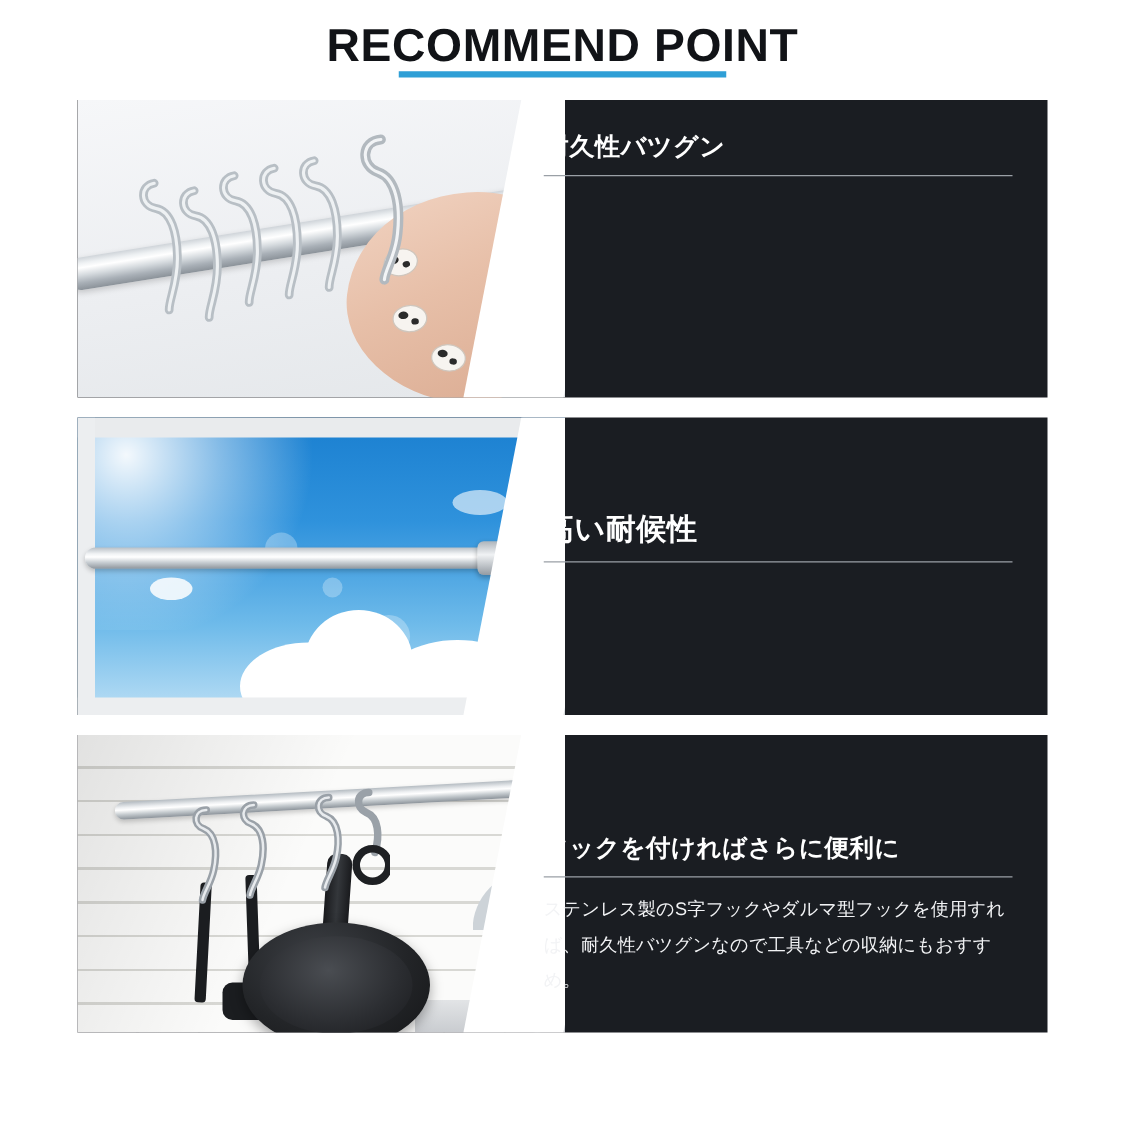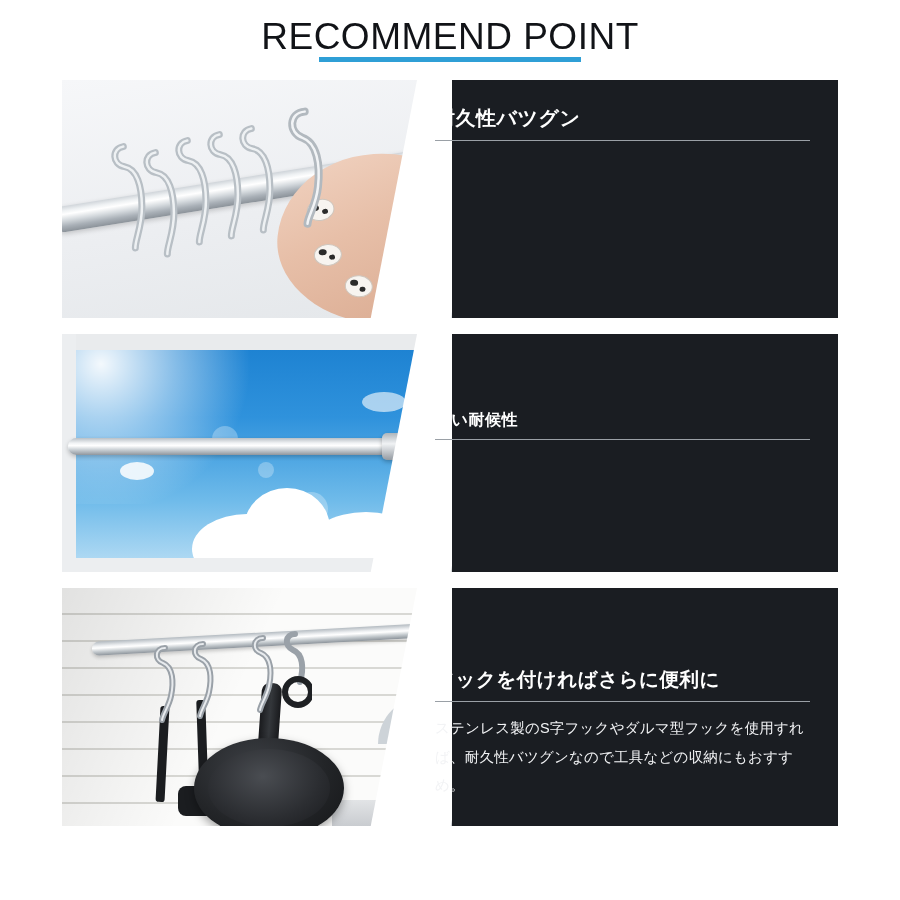--- a/index.html
+++ b/index.html
@@ -29,21 +29,21 @@
     height: 80px;
     display: flex;
     flex-direction: column;
     align-items: center;
     justify-content: flex-start;
     padding-top: 18px;
     box-sizing: border-box;
   }
   .header-title {
     font-size: 37px;
-    font-weight: normal;
+    font-weight: bold;
     letter-spacing: 0.5px;
     color: #111317;
     line-height: 1;
     white-space: nowrap;
     font-family: "Liberation Sans", "DejaVu Sans", sans-serif;
   }
   .header-title .lead {
     color: #111317;
   }
   .header-underline {
@@ -126,21 +126,21 @@
     font-size: 14.5px;
     line-height: 1.95;
     color: #f2f3f5;
     letter-spacing: 0.2px;
   }
 
   
   .section-2 .panel { padding-top: 76px; }
   .section-3 .panel { padding-top: 80px; }
   .section-2 .panel-title,
-  .section-3 .panel-title { font-size: 16px; }
+  .section-3 .panel-title { font-size: 24px; }
   .section-3 .panel-title { font-size: 19.5px; }
 
   
   .photo1 {
     background: linear-gradient(170deg, #f6f7f9 0%, #eceef1 55%, #e4e7ea 100%);
   }
   .pole1 {
     position: absolute;
     left: -10px;
     top: 128px;

